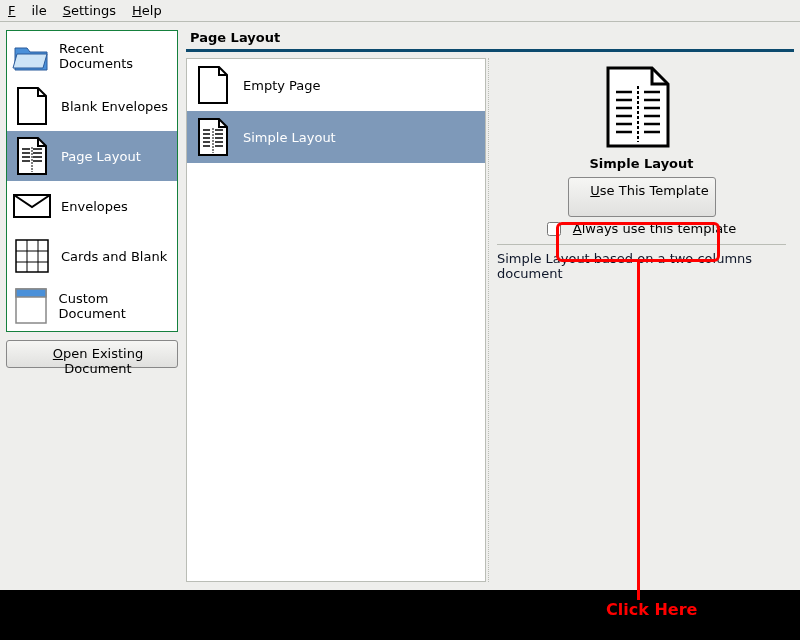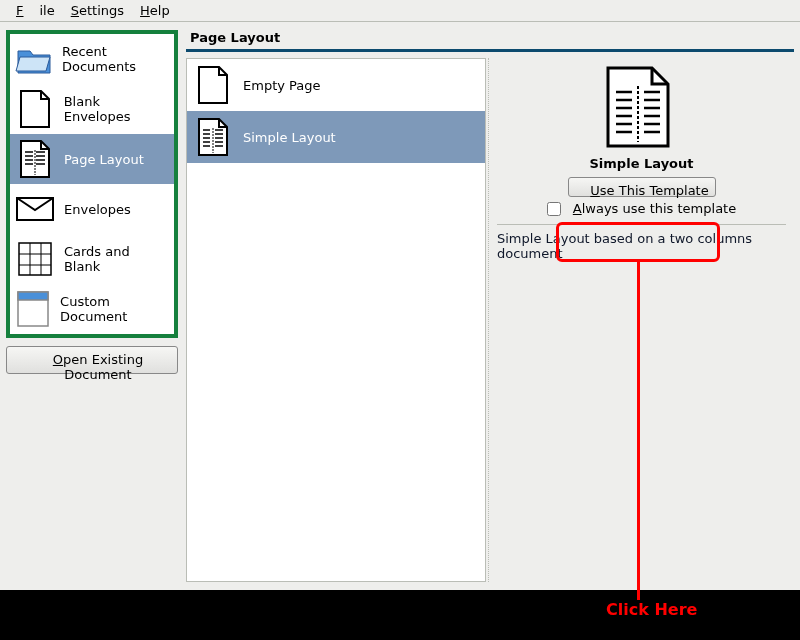--- a/index.html
+++ b/index.html
@@ -1,39 +1,39 @@
 <!DOCTYPE html>
 <html><head>
 <meta charset="utf-8">
 <style>
 * { box-sizing: border-box; margin: 0; padding: 0; font-family: "DejaVu Sans", Arial, sans-serif; font-size: 13px; }
 body { width: 800px; height: 640px; background: #eeeeec; overflow: hidden; position: relative; }
-.menubar { height: 22px; border-bottom: 1px solid #babdb6; display: flex; align-items: center; padding: 0 8px; background: #eeeeec; }
+.menubar { height: 22px; border-bottom: 1px solid #babdb6; display: flex; align-items: center; padding: 0 0; background: #eeeeec; }
 .menubar span { padding: 2px 8px; cursor: default; }
 .menubar span u { text-decoration: underline; }
 .main { position: absolute; top: 22px; left: 0; right: 0; bottom: 50px; display: flex; }
 .sidebar { width: 184px; padding: 8px 6px; display: flex; flex-direction: column; }
-.sidepanel { border: 4px solid #15803d; background: #fff; flex: 0 0 auto; }
+.sidepanel { border: 1px solid #15803d; background: #fff; flex: 0 0 auto; }
 .cat { height: 50px; display: flex; align-items: center; gap: 8px; padding: 2px 4px; cursor: default; }
 .cat.sel { background: #7e99b9; color: #fff; }
 .cat .ic { width: 42px; height: 42px; display: flex; align-items: center; justify-content: center; }
 .openbtn { margin-top: 8px; height: 28px; border: 1px solid #888; background: linear-gradient(#f6f6f4,#e0e0de); border-radius: 3px; text-align: center; padding-top: 5px; cursor: default; padding-left: 12px; }
 .content { flex: 1; padding: 8px 6px 8px 2px; display: flex; flex-direction: column; }
 .content h2 { font-size: 13px; font-weight: bold; margin-bottom: 4px; padding-left: 4px; }
 .contentrow { flex: 1; display: flex; gap: 2px; border-top: 3px solid #0c4a6e; padding-top: 6px; min-height: 0; }
 .tpllist { width: 300px; border: 1px solid #babdb6; background: #fff; overflow: hidden; }
 .tpl { height: 52px; display: flex; align-items: center; gap: 10px; padding: 2px 6px; cursor: default; }
 .tpl.hover { background: #eef4fb; }
 .tpl.sel { background: #7e99b9; color: #fff; }
 .tpl .ic { width: 40px; height: 40px; display: flex; align-items: center; justify-content: center; }
 .detail { flex: 1; border-left: 1px dotted #babdb6; padding: 6px 8px; display: flex; flex-direction: column; position: relative; }
 .preview-wrap { display: flex; flex-direction: column; align-items: center; }
 .preview-wrap .ic { width: 80px; height: 90px; }
 .preview-wrap b { margin-top: 2px; font-weight: bold; }
-.usebtn { margin: 6px auto 4px auto; height: 20px; width: 148px; border: 1px solid #888; background: linear-gradient(#f6f6f4,#e0e0de); border-radius: 3px; text-align: center; padding-top: 5px; cursor: default; padding-left: 16px; }
+.usebtn { margin: 6px auto 4px auto; height: 40px; width: 148px; border: 1px solid #888; background: linear-gradient(#f6f6f4,#e0e0de); border-radius: 3px; text-align: center; padding-top: 5px; cursor: default; padding-left: 16px; }
 .chk { display: flex; align-items: flex-end; gap: 12px; justify-content: center; margin-bottom: 4px; }
 .chk input { width: 14px; height: 14px; }
 .hr { border-top: 1px solid #babdb6; margin: 4px 0 6px 0; }
 .desc { color: #0f172a; }
 .blackbar { position: absolute; left: 0; right: 0; bottom: 0; height: 50px; background: #000; }
 .annot-box { position: absolute; border: 3px solid red; border-radius: 6px; pointer-events: none; }
 .annot-line { position: absolute; width: 3px; background: red; pointer-events: none; }
 .annot-text { position: absolute; color: red; font-weight: bold; font-size: 16px; pointer-events: none; }
 svg { display: block; }
 </style>

